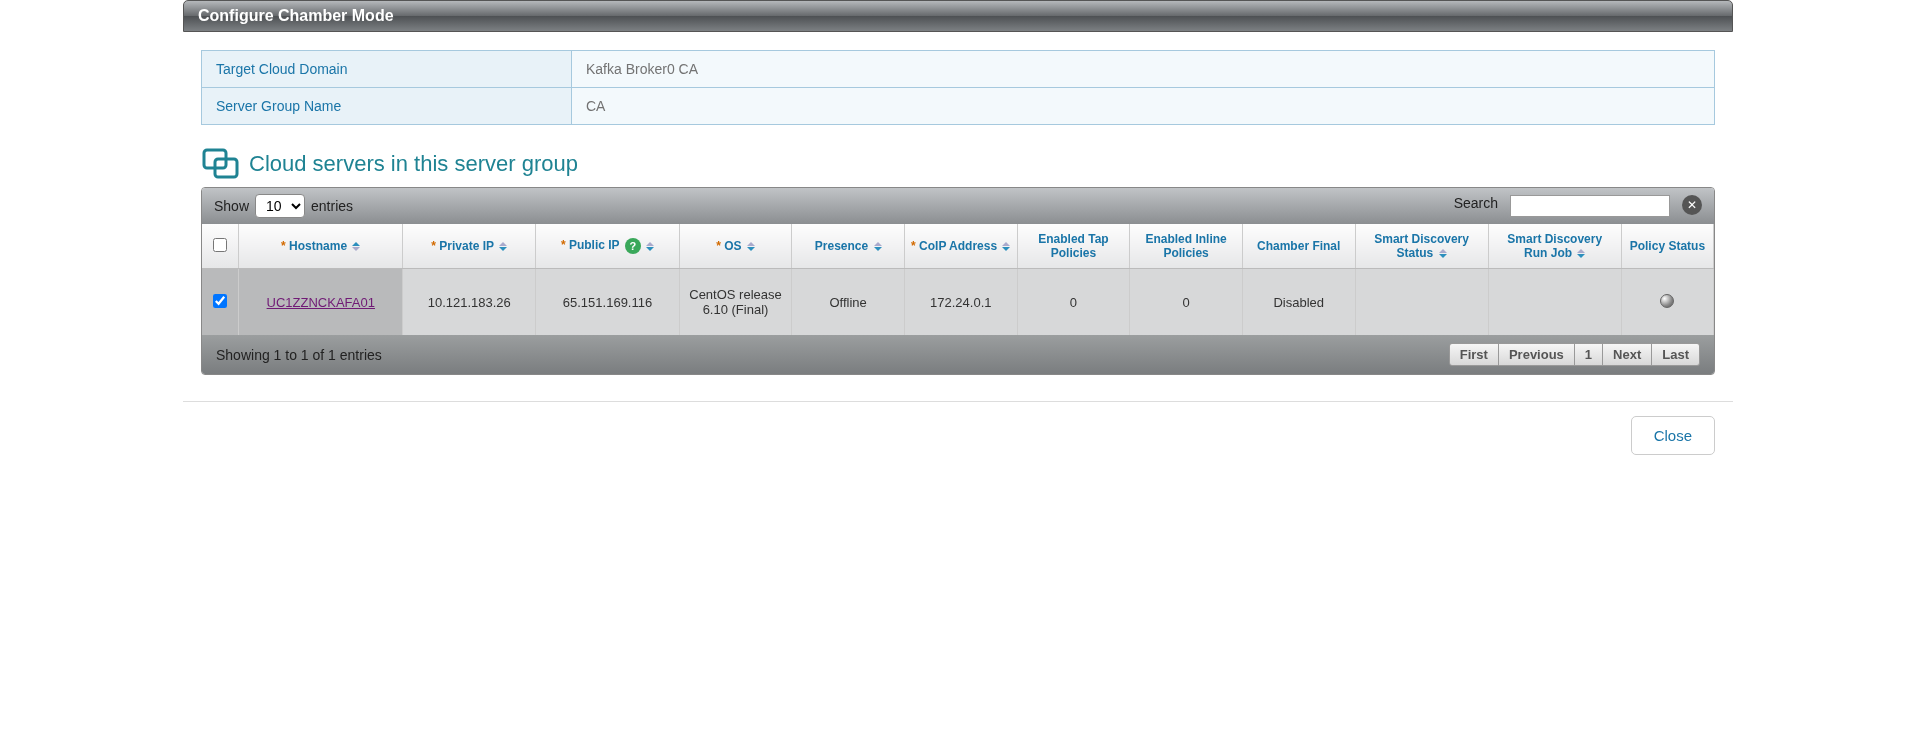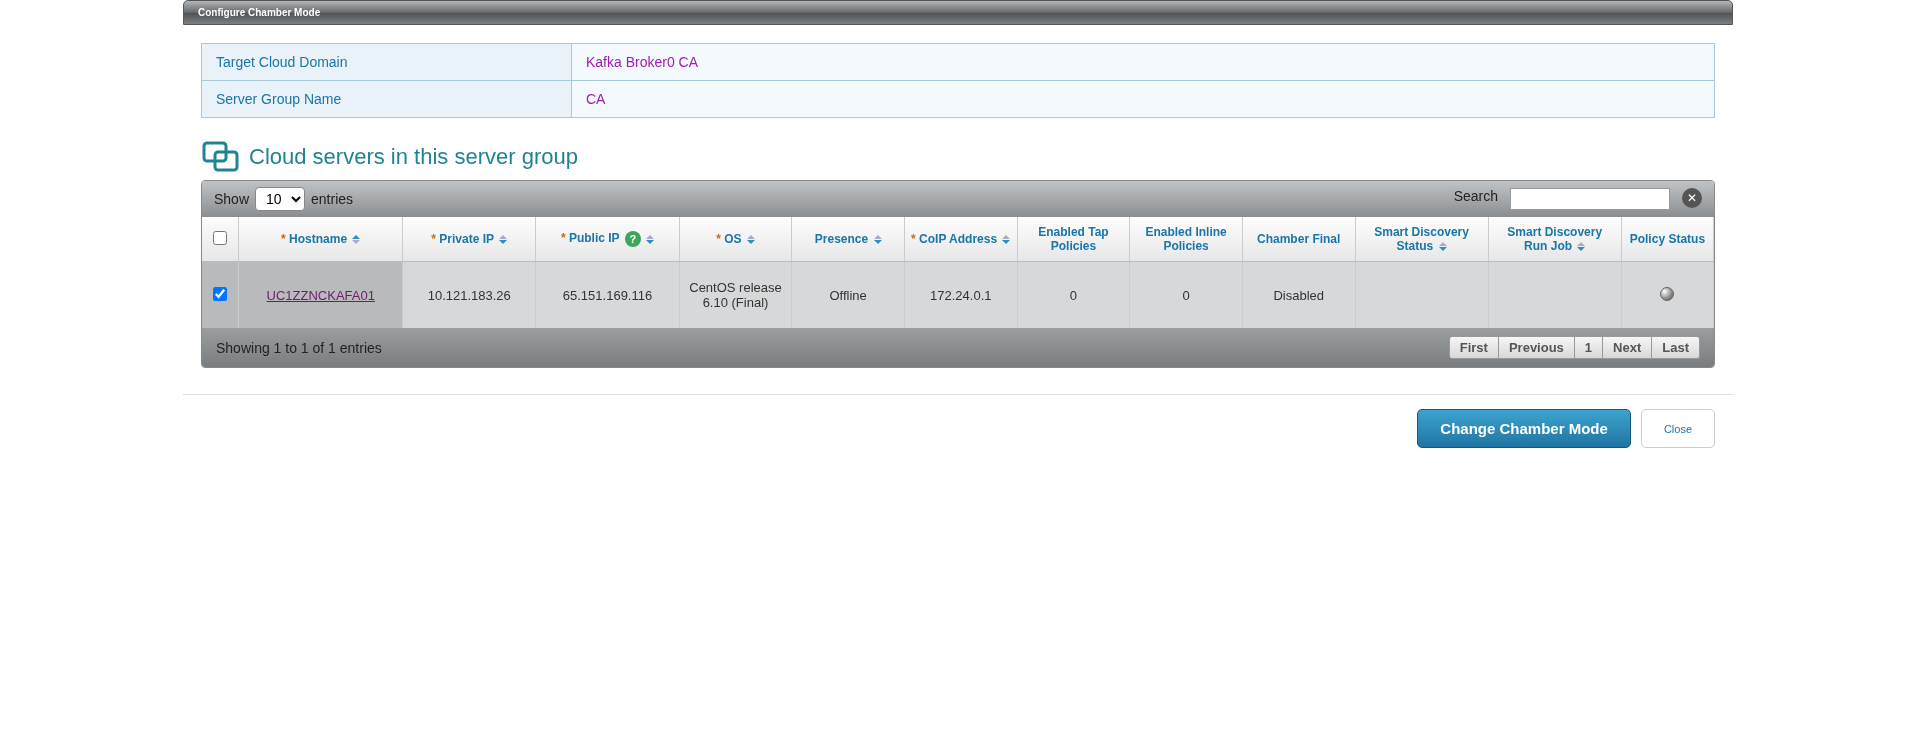--- a/index.html
+++ b/index.html
@@ -11,21 +11,21 @@
   }
   .modal {
     width: 1550px;
     margin: 0 auto;
   }
   .modal-header {
     background: linear-gradient(to bottom, #b5b8bb 0%, #66696c 50%, #4e5154 51%, #7c8083 100%);
     color: #fff;
     font-weight: bold;
     padding: 6px 14px;
-    font-size: 10px;
+    font-size: 16px;
     border-top-left-radius: 5px;
     border-top-right-radius: 5px;
     border: 1px solid #555;
   }
   .modal-body {
     padding: 18px 18px 10px 18px;
   }
   .info-table {
     width: 100%;
     border-collapse: collapse;
@@ -35,21 +35,21 @@
     border: 1px solid #a6c9de;
     padding: 10px 14px;
     background: #e8f2f8;
     color: #1a75a8;
     font-size: 14px;
   }
   .info-table td.label {
     width: 370px;
   }
   .info-table td.value {
-    color: #a21caf;
+    color: #737373;
     background: #f3f9fc;
   }
   .section-title-row {
     display: flex;
     align-items: center;
     gap: 8px;
     margin-bottom: 6px;
   }
   .section-title {
     color: #1f8393;
@@ -200,21 +200,21 @@
     font-size: 15px;
     border-radius: 5px;
     font-weight: bold;
     cursor:pointer;
   }
   .btn-default {
     background: #fff;
     color:#1a75a8;
     border:1px solid #ccc;
     padding: 10px 22px;
-    font-size: 11px;
+    font-size: 15px;
     border-radius: 5px;
     cursor:pointer;
   }
   .help-icon {
     display:inline-block;
     width:16px; height:16px;
     border-radius:50%;
     background:#3aa85a;
     color:#fff;
     font-size:11px;
@@ -352,16 +352,15 @@
           <button>1</button>
           <button>Next</button>
           <button class="last">Last</button>
         </div>
       </div>
     </div>
 
   </div>
 
   <div class="modal-footer">
-    <button class="btn-primary">Change Chamber Mode</button>
     <button class="btn-default">Close</button>
   </div>
 </div>
 
 </body></html>

